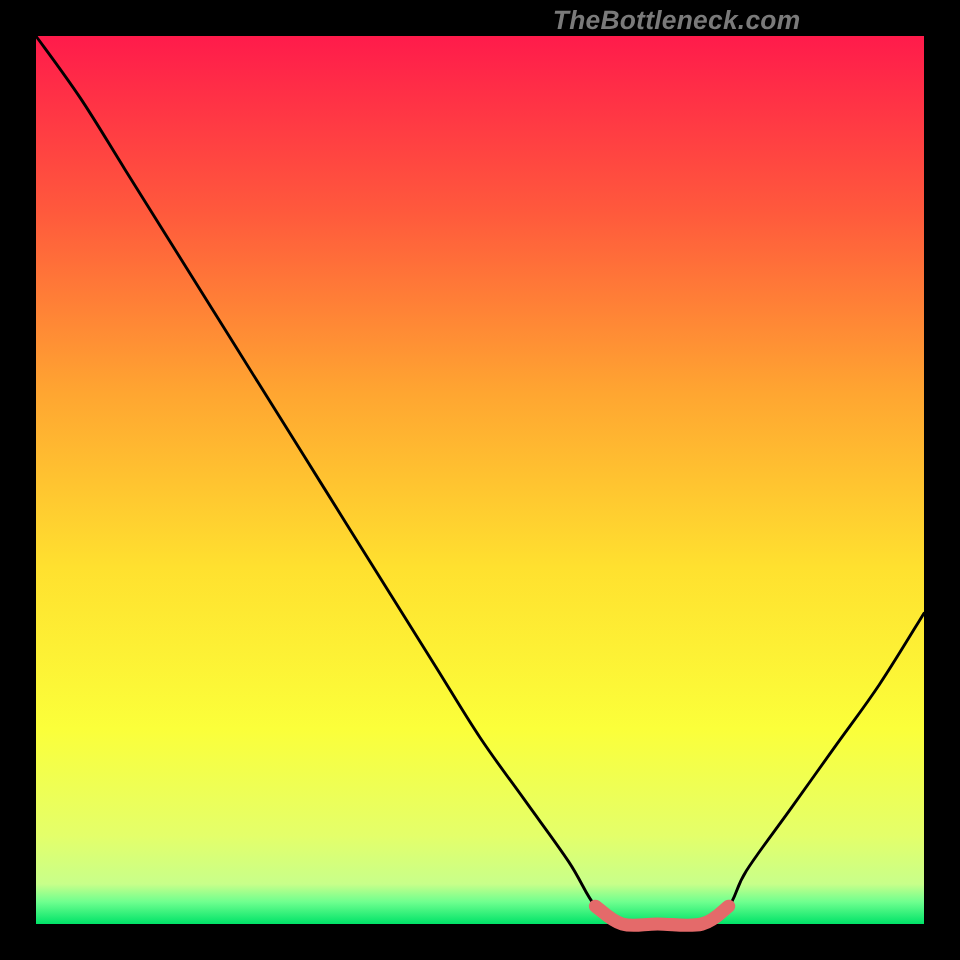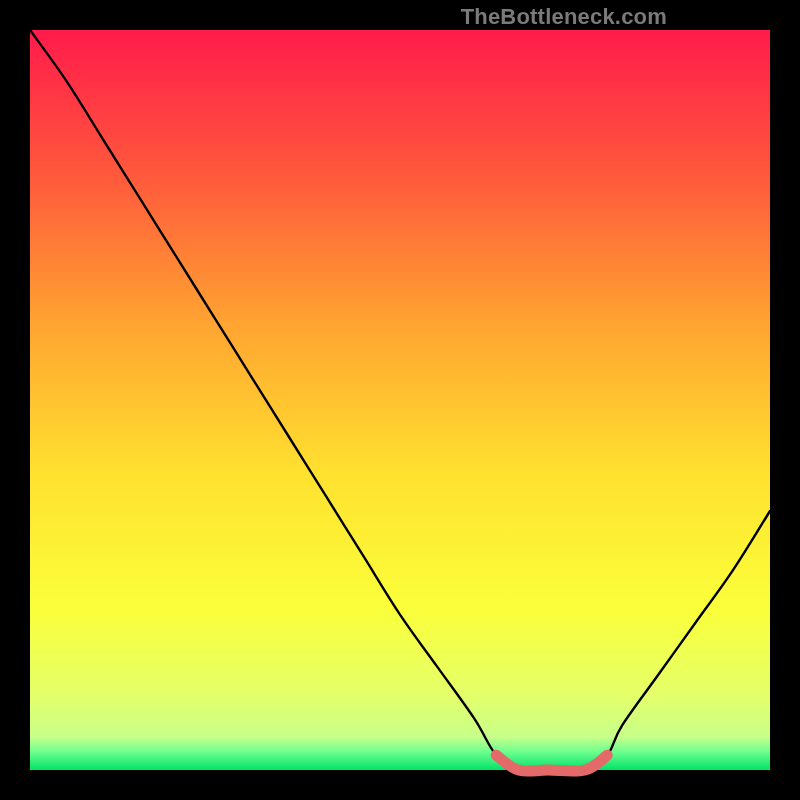--- a/index.html
+++ b/index.html
@@ -7,20 +7,21 @@
     padding: 0;
     width: 800px;
     height: 800px;
     background: #000000;
     overflow: hidden;
   }
   .container {
     position: relative;
     width: 679px;
     height: 800px;
+    font-style: italic;
   }
   .watermark {
     position: absolute;
     top: 4px;
     right: 12px;
     font-family: Arial, Helvetica, sans-serif;
     font-size: 22px;
     font-weight: 600;
     color: #7a7a7a;
     letter-spacing: 0.2px;

